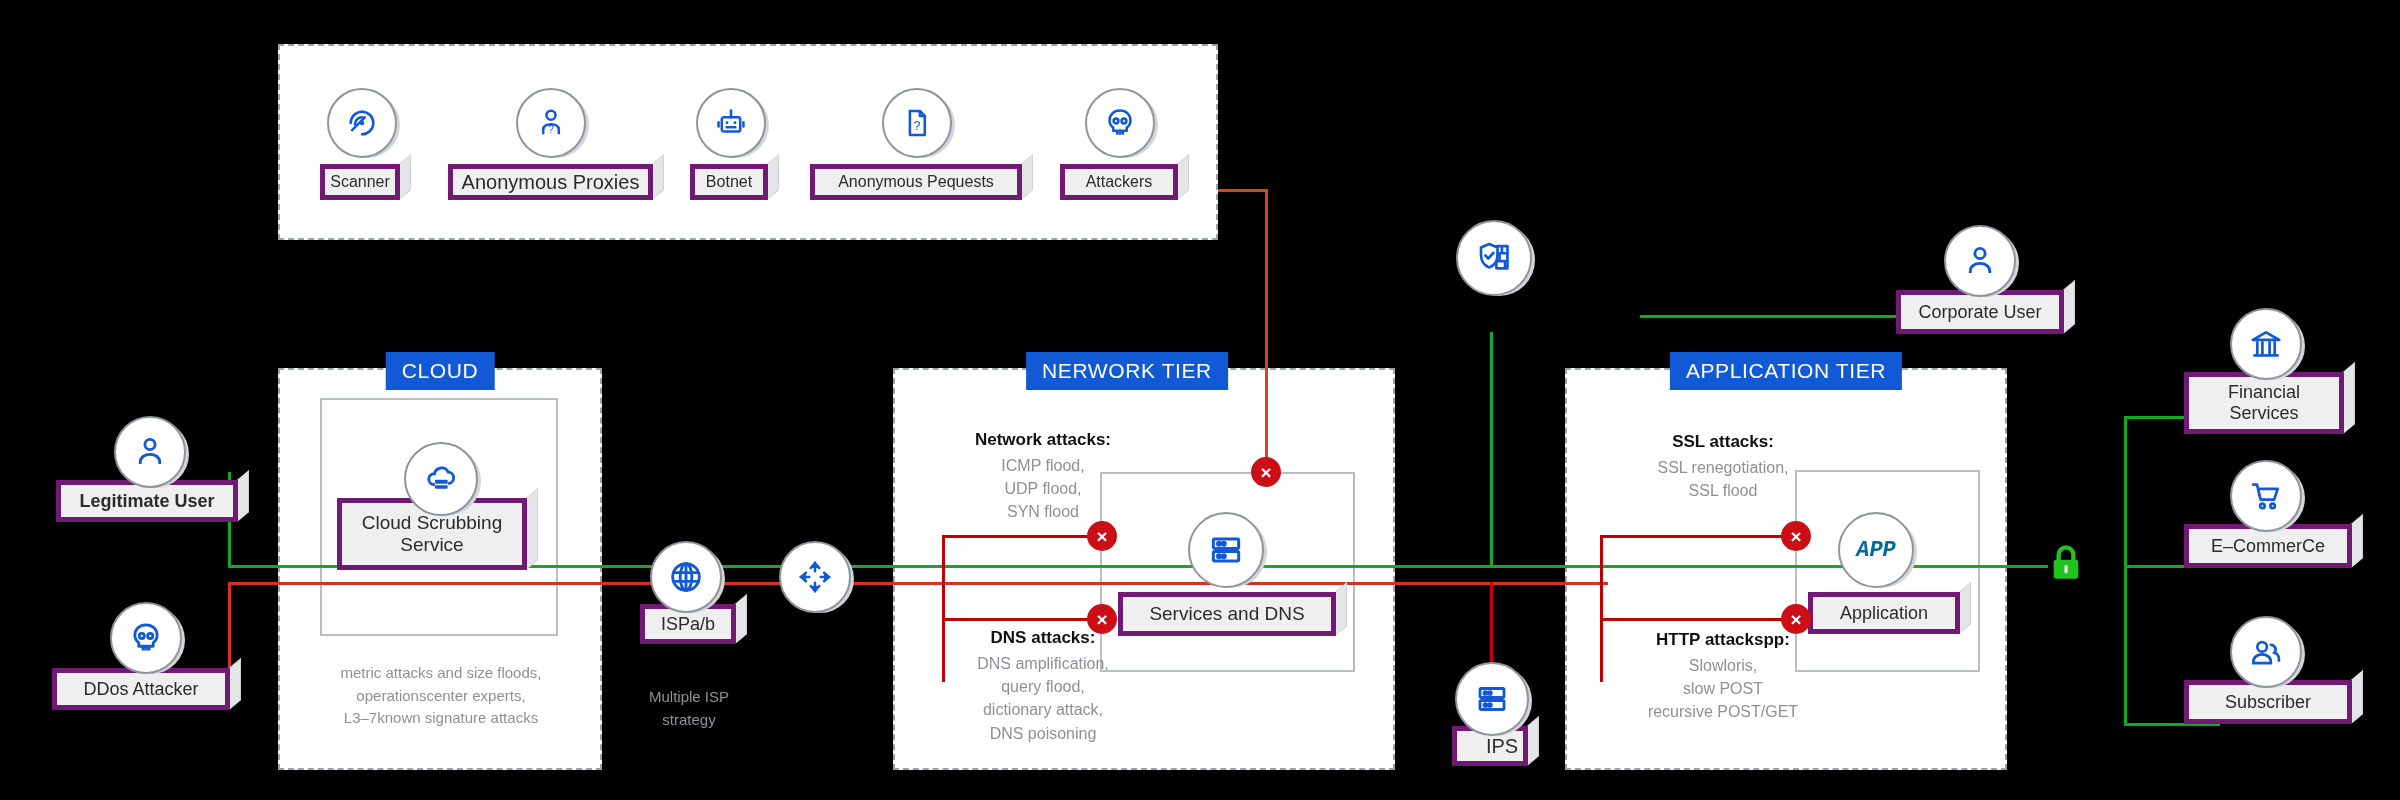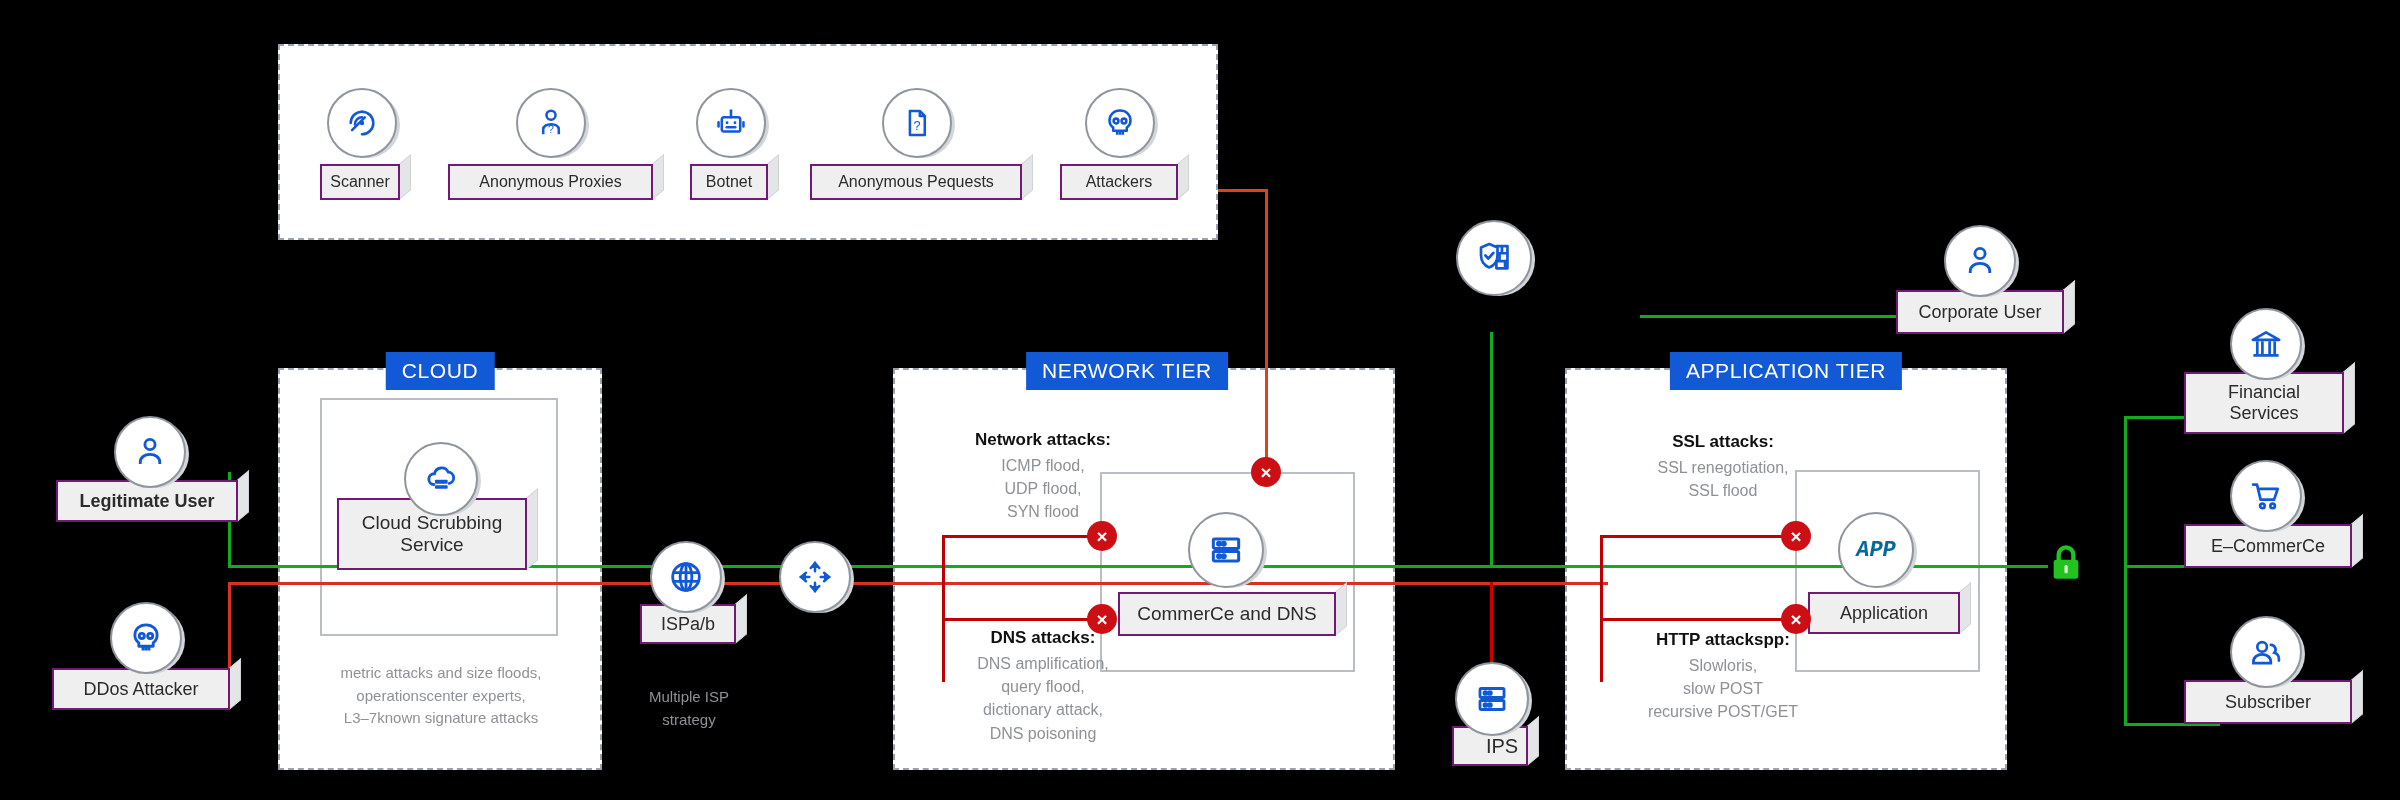--- a/index.html
+++ b/index.html
@@ -20,21 +20,21 @@
         background:#fff;border:2px solid #8e959d;display:flex;align-items:center;justify-content:center;}
   .face svg{display:block;}
 
   
   .block{position:absolute;z-index:25;}
   .blk-top{position:absolute;left:0;top:0;width:100%;height:9px;background:#fff;
            border:1px solid #cfd2d6;box-sizing:border-box;transform:skewX(-48deg);transform-origin:left bottom;}
   .blk-side{position:absolute;right:-11px;top:0;width:12px;height:100%;background:#e3e5e7;
             border:1px solid #cfd2d6;box-sizing:border-box;transform:skewY(-40deg);transform-origin:left top;}
   .blk-face{position:absolute;left:0;top:0;width:100%;height:100%;background:#efefef;
-            border:2px solid #701a75;box-sizing:border-box;display:flex;align-items:center;
+            border:5px solid #701a75;box-sizing:border-box;display:flex;align-items:center;
             justify-content:center;text-align:center;color:#2b2b2b;line-height:1.15;z-index:2;}
 
   .line{position:absolute;z-index:10;}
   .lbl{position:absolute;z-index:20;text-align:center;white-space:pre-line;}
   .hdr{font-weight:bold;color:#111;}
   .sub{color:#8d9197;}
   .cap{color:#8d9197;text-align:center;}
 
   .xmark{position:absolute;width:30px;height:30px;border-radius:50%;background:#cc0f15;
          color:#fff;font-size:19px;font-weight:bold;display:flex;align-items:center;
@@ -113,21 +113,21 @@
       <svg width="34" height="34" viewBox="0 0 24 24" fill="none" stroke="#1259d6" stroke-width="1.8">
         <circle cx="12" cy="6.5" r="3.2"></circle>
         <path d="M6.5 20v-3.5c0-2.2 2.4-3.6 5.5-3.6s5.5 1.4 5.5 3.6V20"></path>
         <text x="12" y="19.4" font-size="7.5" fill="#1259d6" stroke="none" text-anchor="middle" font-family="Liberation Sans">?</text>
       </svg>
     </div>
   </div>
   <div class="block" style="left:448px;top:164px;width:205px;height:36px;">
     <div class="blk-top"></div>
       <div class="blk-side"></div>
-    <div class="blk-face" style="font-size:16px;">Anonymous Proxies</div>
+    <div class="blk-face" style="font-size:20px;">Anonymous Proxies</div>
   </div>
 
   <div class="node" style="left:696px;top:88px;width:66px;height:66px;">
     <div class="disc"></div>
     <div class="face">
       <svg width="34" height="34" viewBox="0 0 24 24" fill="none" stroke="#1259d6" stroke-width="1.8" stroke-linecap="round">
         <rect x="5.5" y="8" width="13" height="10" rx="1.5"></rect>
         <path d="M12 8V4.6"></path>
           <circle cx="12" cy="3.4" r="1.1" fill="#1259d6" stroke="none"></circle>
         <path d="M3.2 11.5v3M20.8 11.5v3"></path>
@@ -277,21 +277,21 @@
         <circle cx="7.6" cy="8" r="0.95" fill="#1259d6"></circle>
           <circle cx="10.6" cy="8" r="0.95" fill="#1259d6"></circle>
         <circle cx="7.6" cy="16" r="0.95" fill="#1259d6"></circle>
           <circle cx="10.6" cy="16" r="0.95" fill="#1259d6"></circle>
       </svg>
     </div>
   </div>
   <div class="block" style="left:1118px;top:592px;width:218px;height:44px;">
     <div class="blk-top"></div>
       <div class="blk-side"></div>
-    <div class="blk-face" style="font-size:19px;">CommerCe and DNS</div>
+    <div class="blk-face" style="font-size:19px;">Services and DNS</div>
   </div>
 
   <div class="xmark" style="left:1251px;top:457px;">×</div>
   <div class="xmark" style="left:1087px;top:521px;">×</div>
   <div class="xmark" style="left:1087px;top:604px;">×</div>
 
   <div class="lbl hdr" style="left:1598px;top:432px;width:250px;font-size:17px;">SSL attacks:</div>
   <div class="lbl sub" style="left:1598px;top:456px;width:250px;font-size:16px;line-height:1.45;">SSL renegotiation,
 SSL flood</div>
   <div class="lbl hdr" style="left:1588px;top:630px;width:270px;font-size:17px;">HTTP attackspp:</div>

